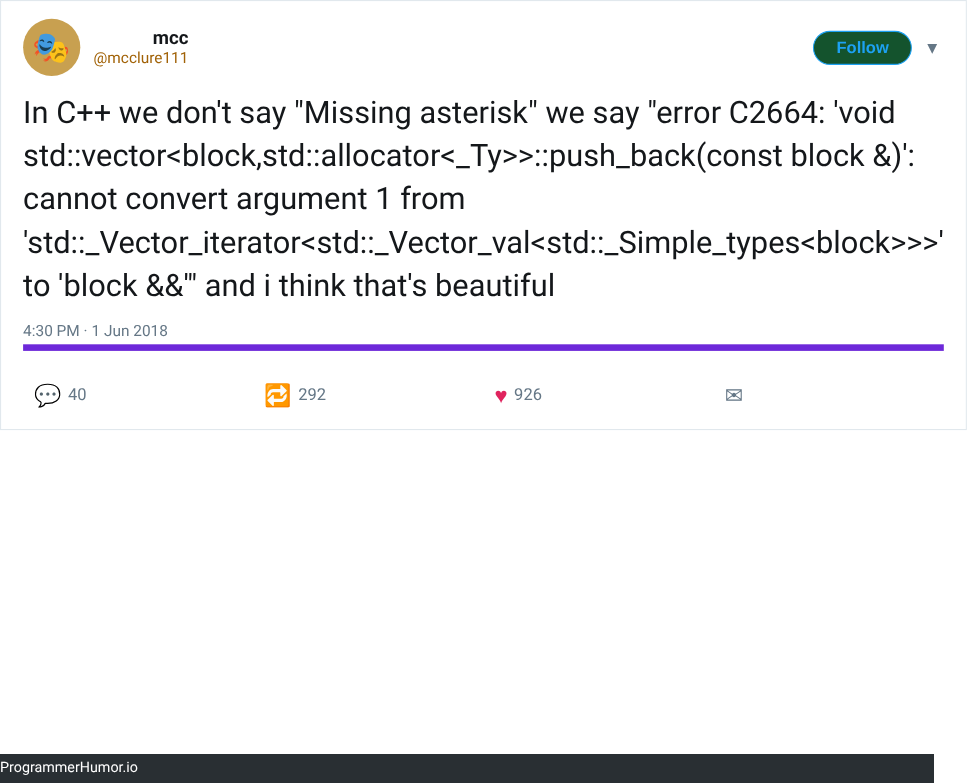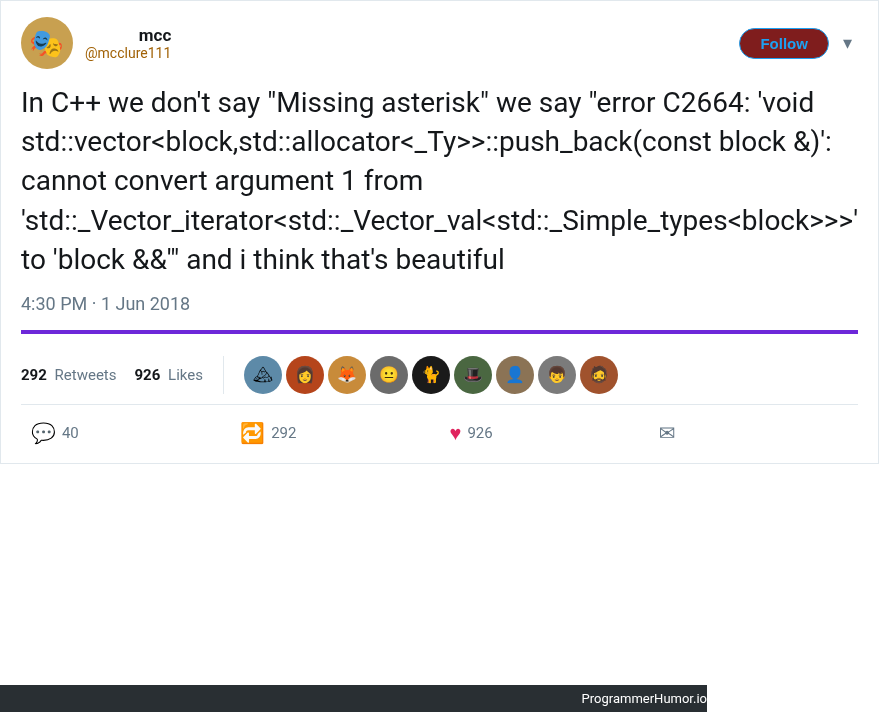--- a/index.html
+++ b/index.html
@@ -56,43 +56,43 @@
       align-items: center;
       gap: 8px;
     }
     .follow-btn {
       border: 1px solid #1da1f2;
       border-radius: 999px;
       padding: 6px 20px;
       font-size: 15px;
       font-weight: 700;
       color: #1da1f2;
-      background: #7f1d1d;
+      background: #14532d;
       cursor: pointer;
     }
     .chevron-btn {
       background: none;
       border: none;
       cursor: pointer;
       font-size: 18px;
       color: #657786;
       padding: 4px 6px;
     }
     .tweet-body {
       font-size: 28px;
       line-height: 1.4;
       color: #14171a;
       margin-bottom: 14px;
     }
     .tweet-timestamp {
-      font-size: 18px;
+      font-size: 14px;
       color: #657786;
       margin-bottom: 12px;
-      padding-bottom: 16px;
-      border-bottom: 4px solid #6d28d9;
+      padding-bottom: 4px;
+      border-bottom: 6px solid #6d28d9;
     }
     .tweet-stats {
       display: flex;
       align-items: center;
       padding: 10px 0;
       border-bottom: 1px solid #e1e8ed;
       gap: 0;
     }
     .stats-numbers {
       display: flex;
@@ -149,23 +149,23 @@
       font-size: 20px;
     }
     .heart-icon {
       color: #e0245e;
       font-size: 20px;
     }
     .footer-bar {
       background: #292f33;
       color: #fff;
       font-size: 13px;
-      text-align: right;
+      text-align: left;
       padding: 6px 0;
-      width: 707px;
+      width: 849px;
       position: fixed;
       bottom: 0;
       left: 0;
     }
     
     .av1 { background: #5d8aa8; }
     .av2 { background: #b5451b; }
     .av3 { background: #c88b3a; }
     .av4 { background: #6b6b6b; }
     .av5 { background: #1a1a1a; }
@@ -190,43 +190,20 @@
     <div class="tweet-header-right">
       <button class="follow-btn">Follow</button>
       <button class="chevron-btn">▾</button>
     </div>
   </div>
 
   <div class="tweet-body">In C++ we don't say "Missing asterisk" we say "error C2664: 'void std::vector&lt;block,std::allocator&lt;_Ty&gt;&gt;::push_back(const block &amp;)': cannot convert argument 1 from 'std::_Vector_iterator&lt;std::_Vector_val&lt;std::_Simple_types&lt;block&gt;&gt;&gt;' to 'block &amp;&amp;'" and i think that's beautiful</div>
 
   <div class="tweet-timestamp">4:30 PM · 1 Jun 2018</div>
 
-  <div class="tweet-stats">
-    <div class="stats-numbers">
-      <span class="stat-item">
-        <span class="count">292</span>
-        <span class="label">Retweets</span>
-      </span>
-      <span class="stat-item">
-        <span class="count">926</span>
-        <span class="label">Likes</span>
-      </span>
-    </div>
-    <div class="avatar-row">
-      <div class="mini-avatar av1">🏔</div>
-      <div class="mini-avatar av2">👩</div>
-      <div class="mini-avatar av3">🦊</div>
-      <div class="mini-avatar av4">😐</div>
-      <div class="mini-avatar av5">🐈</div>
-      <div class="mini-avatar av6">🎩</div>
-      <div class="mini-avatar av7">👤</div>
-      <div class="mini-avatar av8">👦</div>
-      <div class="mini-avatar av9">🧔</div>
-    </div>
-  </div>
 
   <div class="tweet-actions">
     <div class="action-item">
       <span class="action-icon">💬</span>
       <span>40</span>
     </div>
     <div class="action-item">
       <span class="action-icon">🔁</span>
       <span>292</span>
     </div>

